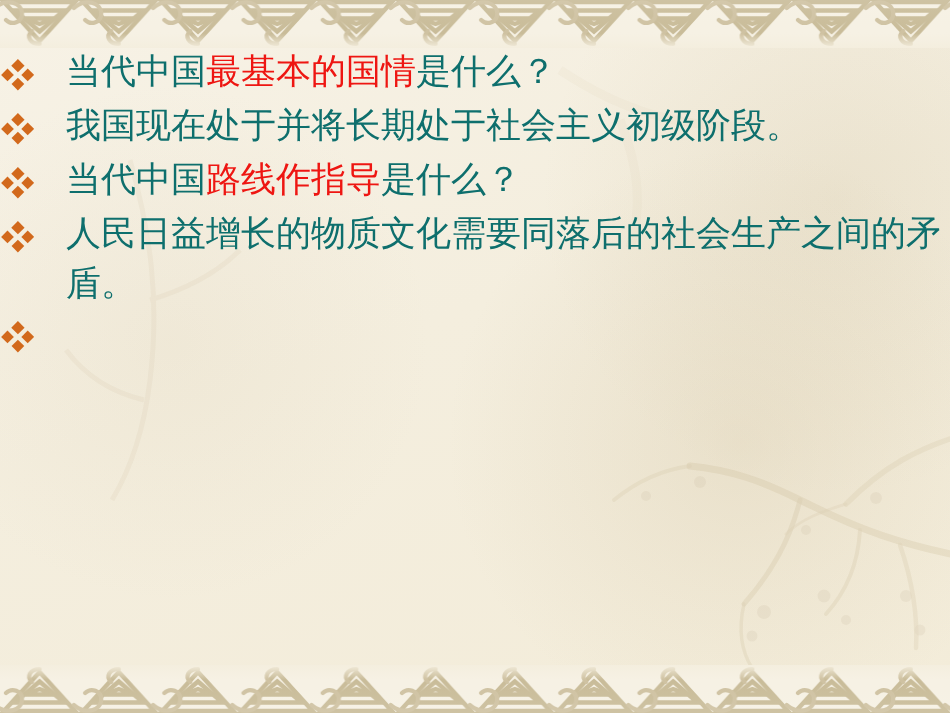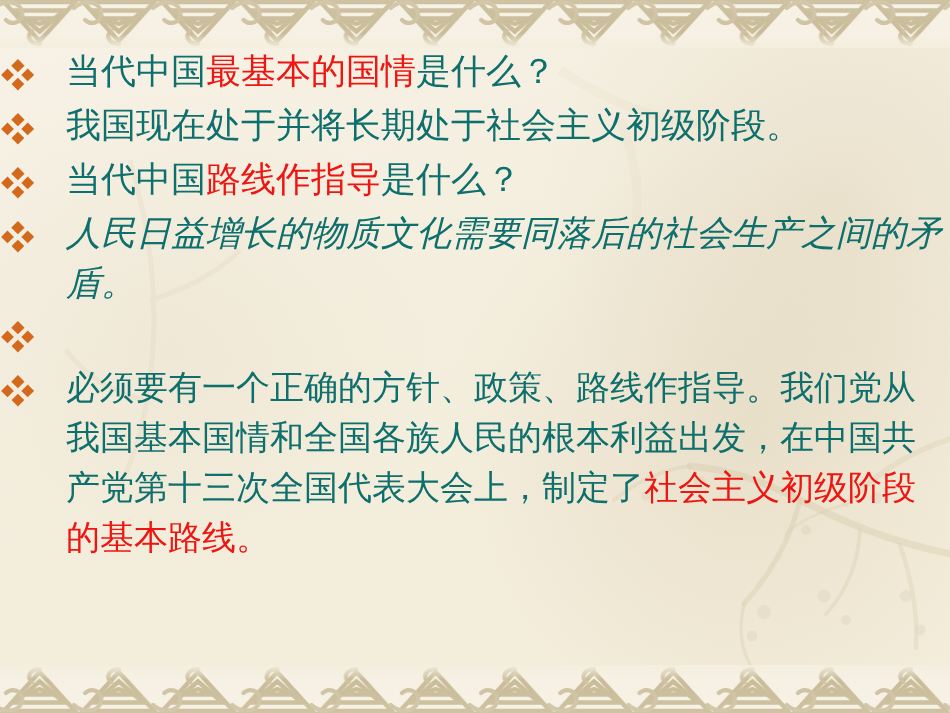--- a/index.html
+++ b/index.html
@@ -223,44 +223,31 @@
       <span class="bullet-marker">
         <svg width="34" height="52" viewBox="0 0 34 52">
           <g fill="#d2691c">
             <rect x="13.2" y="13.0" width="9.4" height="9.4" transform="rotate(45 17.9 17.7)"></rect>
             <rect x="3.0" y="22.4" width="9.0" height="9.0" transform="rotate(45 7.5 26.9)"></rect>
             <rect x="23.2" y="22.4" width="9.0" height="9.0" transform="rotate(45 27.7 26.9)"></rect>
             <rect x="13.4" y="31.6" width="9.0" height="9.0" transform="rotate(45 17.9 36.1)"></rect>
           </g>
         </svg>
       </span>
-      <span class="bullet-text" style="color: rgb(14, 111, 109); font-style: italic;"><span>人民日益增长的物质文化需要同落后的社会生产之间的矛盾。</span></span>
-    </div>
-
-    <div class="bullet-row">
-      <span class="bullet-marker">
-        <svg width="34" height="52" viewBox="0 0 34 52">
-          <g fill="#d2691c">
-            <rect x="13.2" y="13.0" width="9.4" height="9.4" transform="rotate(45 17.9 17.7)"></rect>
-            <rect x="3.0" y="22.4" width="9.0" height="9.0" transform="rotate(45 7.5 26.9)"></rect>
-            <rect x="23.2" y="22.4" width="9.0" height="9.0" transform="rotate(45 27.7 26.9)"></rect>
-            <rect x="13.4" y="31.6" width="9.0" height="9.0" transform="rotate(45 17.9 36.1)"></rect>
-          </g>
-        </svg>
-      </span>
-    </div>
-
-    <div class="bullet-row">
-      <span class="bullet-marker">
-        <svg width="34" height="52" viewBox="0 0 34 52">
-          <g fill="#d2691c">
-            <rect x="13.2" y="13.0" width="9.4" height="9.4" transform="rotate(45 17.9 17.7)"></rect>
-            <rect x="3.0" y="22.4" width="9.0" height="9.0" transform="rotate(45 7.5 26.9)"></rect>
-            <rect x="23.2" y="22.4" width="9.0" height="9.0" transform="rotate(45 27.7 26.9)"></rect>
-            <rect x="13.4" y="31.6" width="9.0" height="9.0" transform="rotate(45 17.9 36.1)"></rect>
-          </g>
-        </svg>
-      </span>
-      <span class="bullet-text tight" style="color: rgb(14, 111, 109);"><span>必须要有一个正确的方针、政策、路线作指导。我们党从我国基本国情和全国各族人民的根本利益出发，在中国共产党第十三次全国代表大会上，制定了</span><span class="hl" style="color: rgb(238, 22, 18);">社会主义初级阶段的基本路线。</span></span>
-    </div>
+      <span class="bullet-text" style="color: rgb(14, 111, 109);"><span>人民日益增长的物质文化需要同落后的社会生产之间的矛盾。</span></span>
+    </div>
+
+    <div class="bullet-row">
+      <span class="bullet-marker">
+        <svg width="34" height="52" viewBox="0 0 34 52">
+          <g fill="#d2691c">
+            <rect x="13.2" y="13.0" width="9.4" height="9.4" transform="rotate(45 17.9 17.7)"></rect>
+            <rect x="3.0" y="22.4" width="9.0" height="9.0" transform="rotate(45 7.5 26.9)"></rect>
+            <rect x="23.2" y="22.4" width="9.0" height="9.0" transform="rotate(45 27.7 26.9)"></rect>
+            <rect x="13.4" y="31.6" width="9.0" height="9.0" transform="rotate(45 17.9 36.1)"></rect>
+          </g>
+        </svg>
+      </span>
+    </div>
+
 
   </div>
 </div>
 
 </body></html>

